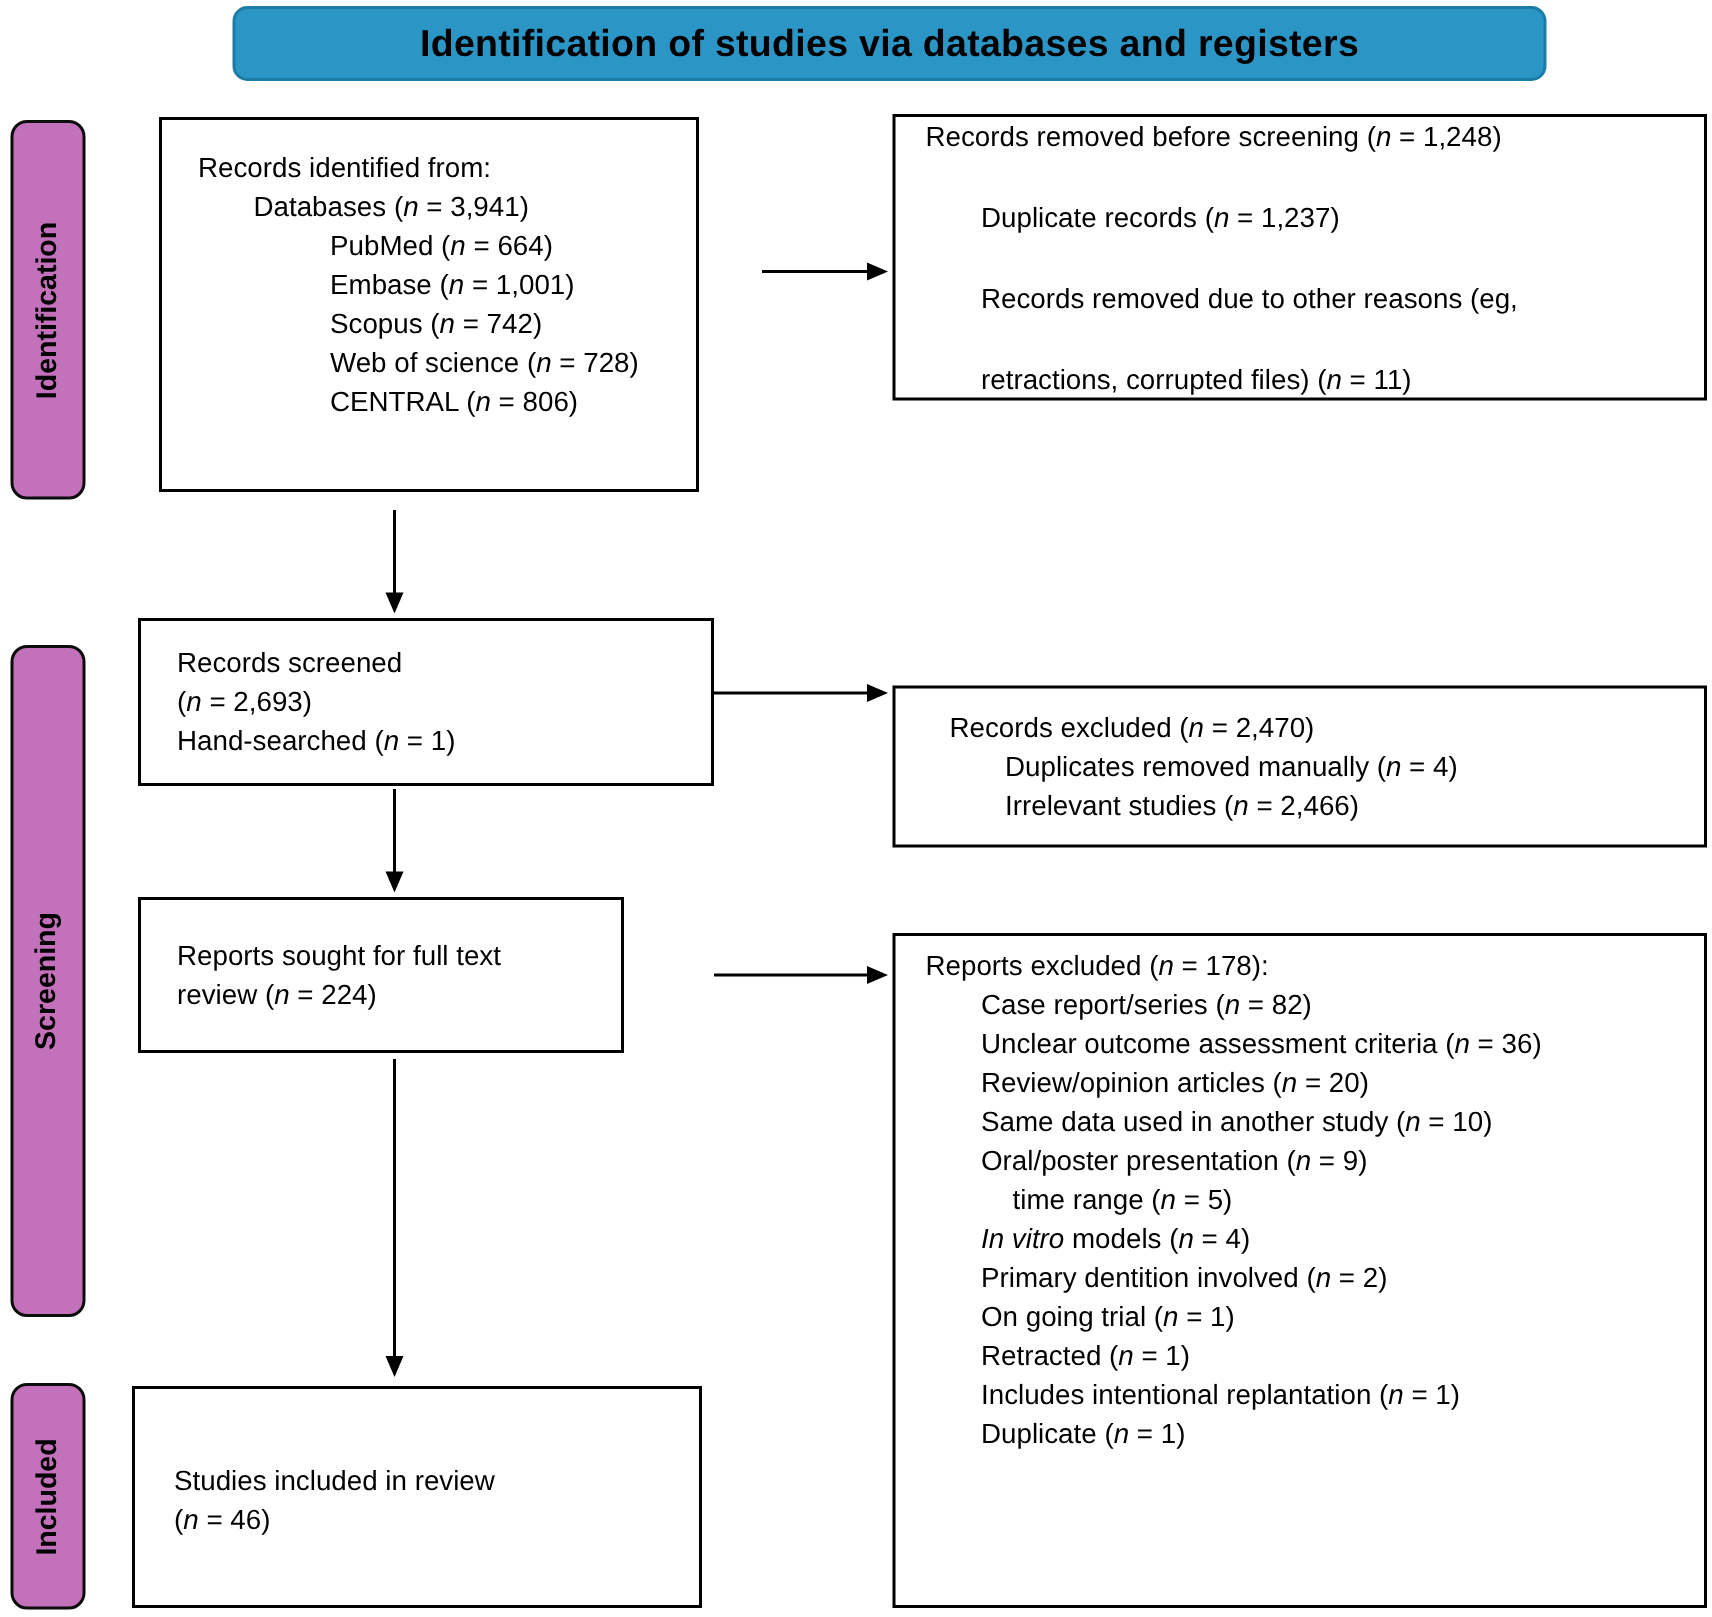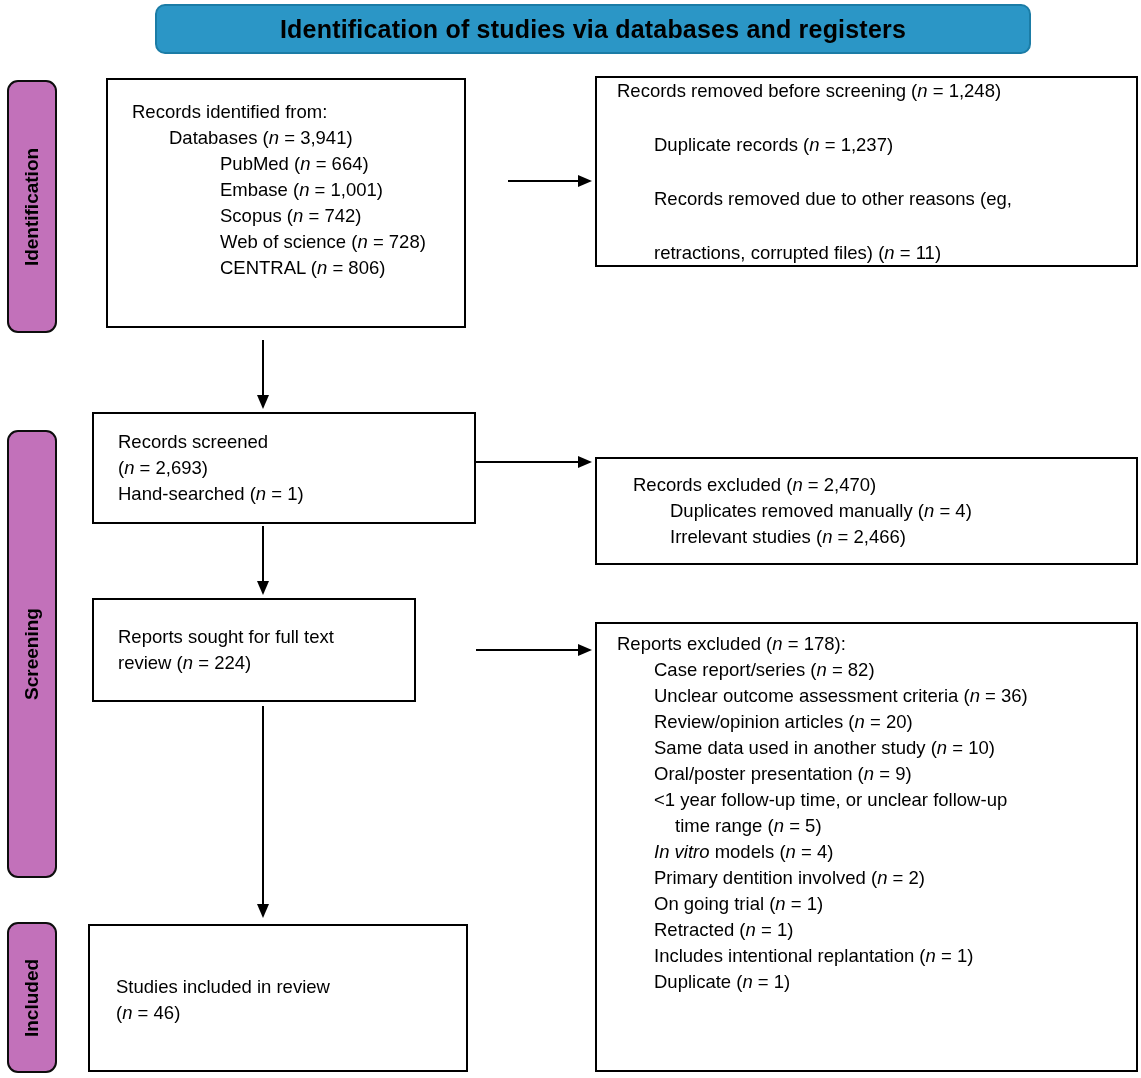--- a/index.html
+++ b/index.html
@@ -96,21 +96,20 @@
       <div class="line ind-0">Reports sought for full text</div>
       <div class="line ind-0">review (<i>n</i> = 224)</div>
     </div>
   <div class="fbox" id="box-reports-excluded">
       <div class="line ind-0">Reports excluded (<i>n</i> = 178):</div>
       <div class="line ind-1">Case report/series (<i>n</i> = 82)</div>
       <div class="line ind-1">Unclear outcome assessment criteria (<i>n</i> = 36)</div>
       <div class="line ind-1">Review/opinion articles (<i>n</i> = 20)</div>
       <div class="line ind-1">Same data used in another study (<i>n</i> = 10)</div>
       <div class="line ind-1">Oral/poster presentation (<i>n</i> = 9)</div>
-      <div class="line ind-1">&lt;1 year follow-up time, or unclear follow-up</div>
       <div class="line ind-1_5">time range (<i>n</i> = 5)</div>
       <div class="line ind-1"><i>In vitro</i> models (<i>n</i> = 4)</div>
       <div class="line ind-1">Primary dentition involved (<i>n</i> = 2)</div>
       <div class="line ind-1">On going trial (<i>n</i> = 1)</div>
       <div class="line ind-1">Retracted (<i>n</i> = 1)</div>
       <div class="line ind-1">Includes intentional replantation (<i>n</i> = 1)</div>
       <div class="line ind-1">Duplicate (<i>n</i> = 1)</div>
     </div>
   <div class="fbox" id="box-included">
       <div class="line ind-0">Studies included in review</div>

